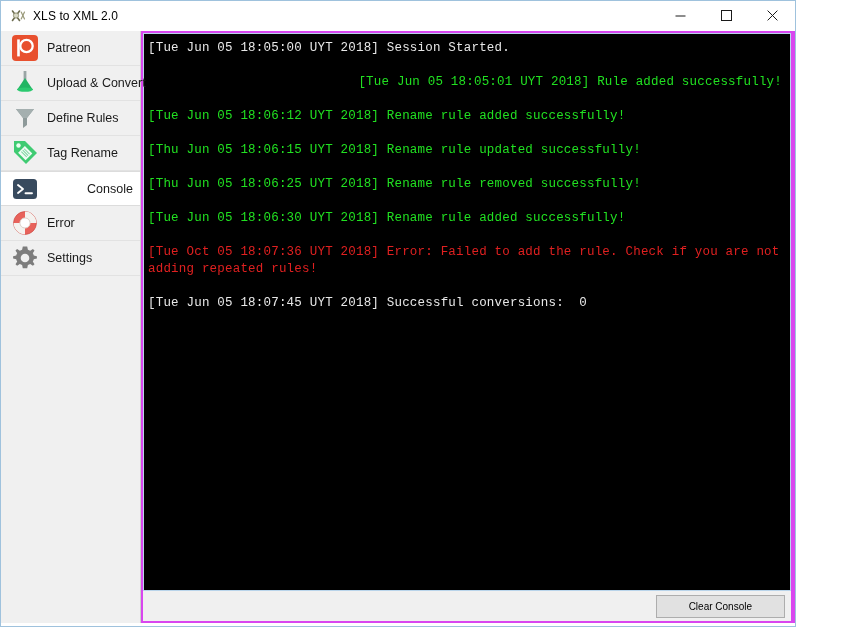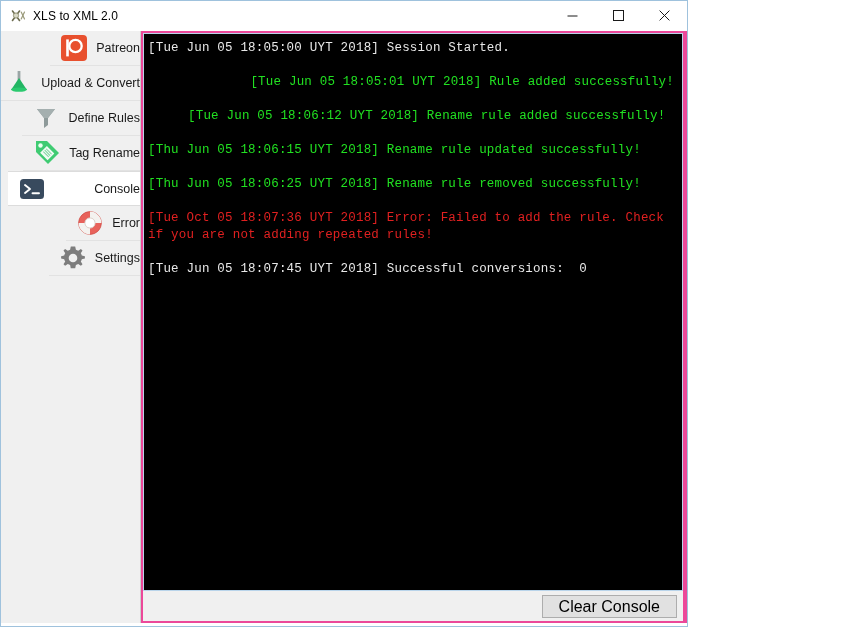--- a/index.html
+++ b/index.html
@@ -9,21 +9,21 @@
   }
   body {
     width: 862px;
     height: 627px;
     font-family: "Liberation Sans", sans-serif;
     overflow: hidden;
   }
 
   .window {
     position: relative;
-    width: 688px;
+    width: 796px;
     height: 627px;
     box-sizing: border-box;
     background: #ffffff;
     border: 1px solid #9fc2dd;
     display: flex;
     flex-direction: column;
     overflow: hidden;
   }
 
   
@@ -82,21 +82,20 @@
   
   .sidebar {
     width: 140px;
     min-width: 140px;
     background: #f0f0f0;
     border-right: 1px solid #cfcfcf;
     display: flex;
     flex-direction: column;
     padding-top: 0px;
     box-sizing: border-box;
-    align-items: flex-end;
   }
   .nav-item {
     height: 35px;
     display: flex;
     align-items: center;
     padding-left: 10px;
     box-sizing: border-box;
     border-bottom: 1px solid #e2e2e2;
     background: #f0f0f0;
     cursor: default;
@@ -127,21 +126,21 @@
     background: #f0f0f0;
     border-right: none;
   }
 
   
   .main {
     flex: 1;
     display: flex;
     flex-direction: column;
     min-width: 0;
-    background: #ec4899;
+    background: #d946ef;
     padding: 2px 4px 2px 2px;
     box-sizing: border-box;
   }
   .console {
     flex: 1;
     background: #000000;
     border: 1px solid #b9d4ea;
     overflow: hidden;
     padding: 6px 8px 6px 4px;
     box-sizing: border-box;
@@ -163,25 +162,25 @@
     min-height: 30px;
     background: #f0f0f0;
     display: flex;
     align-items: center;
     justify-content: flex-end;
     padding-right: 6px;
     box-sizing: border-box;
   }
   .clear-btn {
     font-family: "Liberation Sans", sans-serif;
-    font-size: 16px;
+    font-size: 10px;
     color: #000000;
     background: #e1e1e1;
     border: 1px solid #adadad;
-    padding: 3px 16px;
+    padding: 3px 32px;
     height: 23px;
     box-sizing: border-box;
     cursor: default;
     line-height: 15px;
   }
 
   .bottom-edge {
     height: 3px;
     background: #ffffff;
   }
@@ -326,23 +325,24 @@
         <span class="nav-label">Settings</span>
       </div>
 
       <div class="sidebar-filler"></div>
     </nav>
 
     <section class="main">
       <div class="console" id="console-output">
           <div class="log-line" style="color: rgb(232, 232, 232);">[Tue Jun 05 18:05:00 UYT 2018] Session Started.</div>
           <div class="log-line" style="color: rgb(33, 224, 33); text-align: right;">[Tue Jun 05 18:05:01 UYT 2018] Rule added successfully!</div>
-          <div class="log-line" style="color: rgb(33, 224, 33); margin-left: 40px;">[Tue Jun 05 18:06:12 UYT 2018] Rename rule added successfully!</div>
+          <div class="log-line" style="color: rgb(33, 224, 33);">[Tue Jun 05 18:06:12 UYT 2018] Rename rule added successfully!</div>
           <div class="log-line" style="color: rgb(33, 224, 33);">[Thu Jun 05 18:06:15 UYT 2018] Rename rule updated successfully!</div>
           <div class="log-line" style="color: rgb(33, 224, 33);">[Thu Jun 05 18:06:25 UYT 2018] Rename rule removed successfully!</div>
+          <div class="log-line" style="color: rgb(33, 224, 33);">[Tue Jun 05 18:06:30 UYT 2018] Rename rule added successfully!</div>
           <div class="log-line" style="color: rgb(224, 32, 32);">[Tue Oct 05 18:07:36 UYT 2018] Error: Failed to add the rule. Check if you are not adding repeated rules!</div>
           <div class="log-line" style="color: rgb(232, 232, 232);">[Tue Jun 05 18:07:45 UYT 2018] Successful conversions:  0</div>
         </div>
       <div class="statusbar">
         <button class="clear-btn">Clear Console</button>
       </div>
     </section>
 
   </div>
   <div class="bottom-edge"></div>

